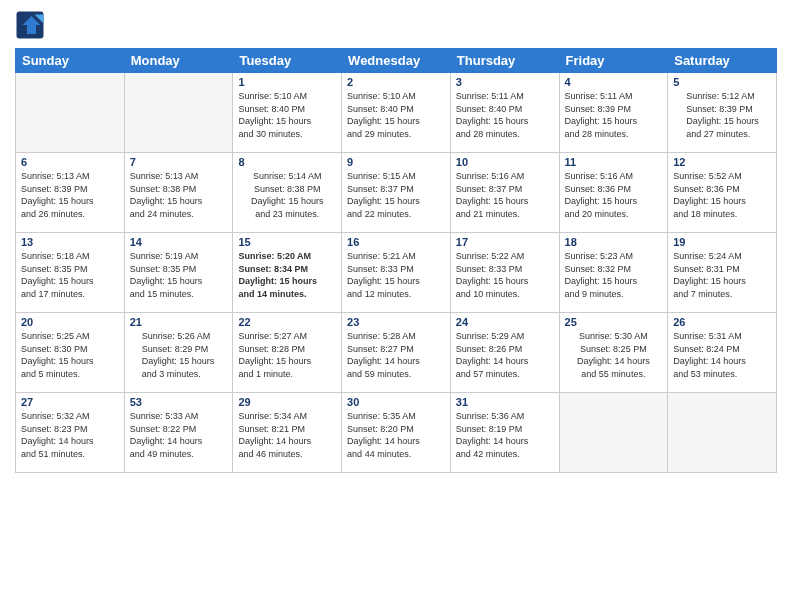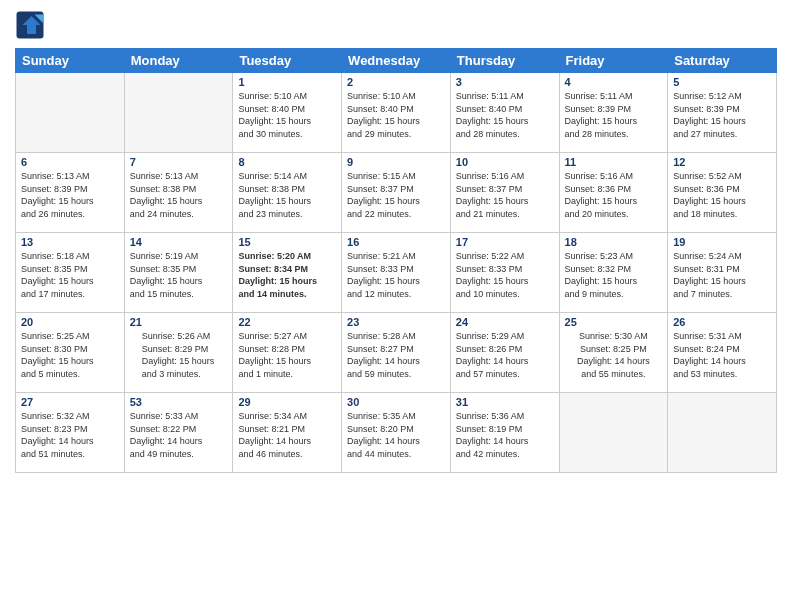--- a/index.html
+++ b/index.html
@@ -155,21 +155,21 @@
           </td>
           <td>
             <span class="day-number">4</span>
             <div class="day-info" style="white-space: pre-line;">Sunrise: 5:11 AM
 Sunset: 8:39 PM
 Daylight: 15 hours
 and 28 minutes.</div>
           </td>
           <td>
             <span class="day-number">5</span>
-            <div class="day-info" style="white-space: pre-line;">Sunrise: 5:12 AM
+            <div class="day-info" style="white-space: pre-line; margin-left: 13px;">Sunrise: 5:12 AM
 Sunset: 8:39 PM
 Daylight: 15 hours
 and 27 minutes.</div>
           </td>
         </tr>
         <tr class="week-row">
           <td>
             <span class="day-number">6</span>
             <div class="day-info" style="white-space: pre-line;">Sunrise: 5:13 AM
 Sunset: 8:39 PM
@@ -178,21 +178,21 @@
           </td>
           <td>
             <span class="day-number">7</span>
             <div class="day-info" style="white-space: pre-line;">Sunrise: 5:13 AM
 Sunset: 8:38 PM
 Daylight: 15 hours
 and 24 minutes.</div>
           </td>
           <td>
             <span class="day-number">8</span>
-            <div class="day-info" style="white-space: pre-line;">Sunrise: 5:14 AM
+            <div class="day-info" style="white-space: pre-line; text-align: center;">Sunrise: 5:14 AM
 Sunset: 8:38 PM
 Daylight: 15 hours
 and 23 minutes.</div>
           </td>
           <td>
             <span class="day-number">9</span>
             <div class="day-info" style="white-space: pre-line;">Sunrise: 5:15 AM
 Sunset: 8:37 PM
 Daylight: 15 hours
 and 22 minutes.</div>

